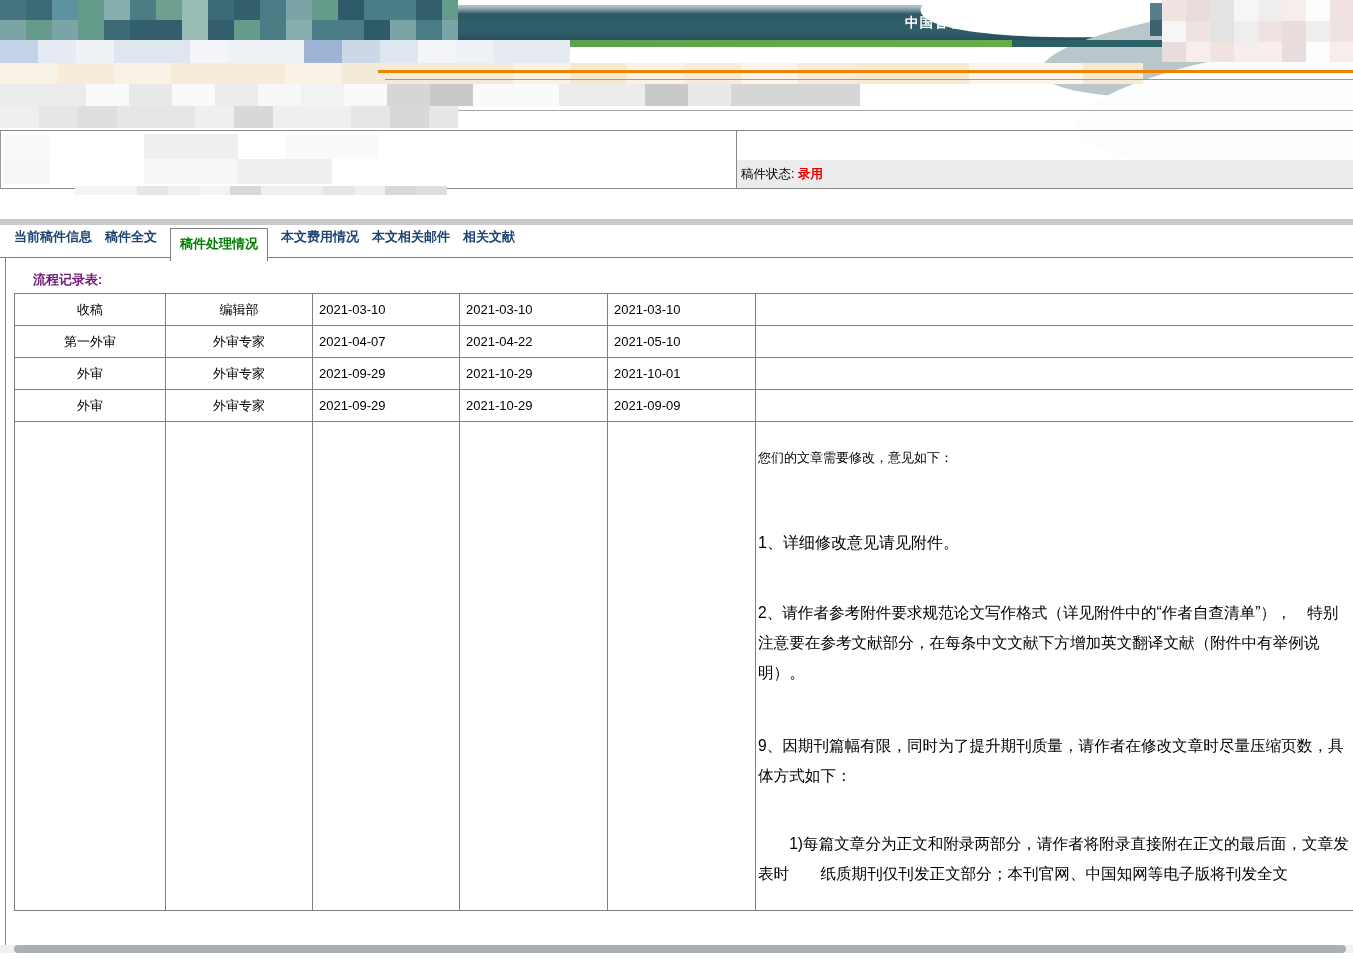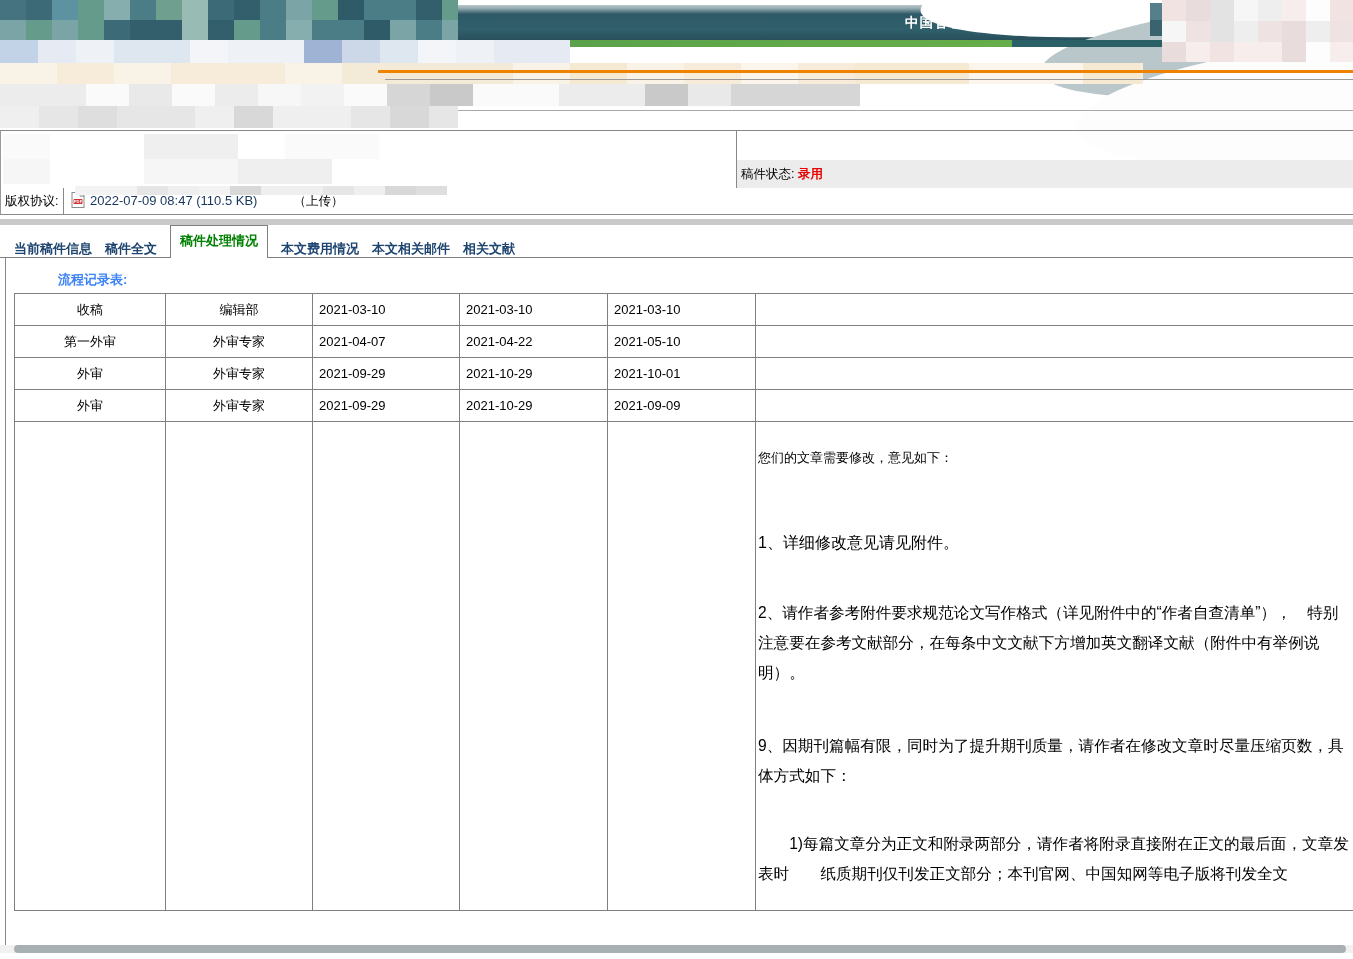--- a/index.html
+++ b/index.html
@@ -39,27 +39,27 @@
   
   .copyrow{position:absolute;left:0;top:188px;width:1352px;height:26px;background:#fff;z-index:3;
        border-bottom:1px solid #888;border-left:1px solid #999;font-size:12.5px;line-height:26px;}
   .copyrow .lbl{display:inline-block;width:58px;padding-left:4px;border-right:1px solid #888;height:26px;}
   .copyrow .pdf{display:inline-block;vertical-align:-3px;margin:0 4px 0 7px;}
   .copyrow .fdate{color:#17365d;font-size:13px;}
   .copyrow .upl{margin-left:36px;color:#000;}
   .grayband{position:absolute;left:0;top:219px;width:1353px;height:6px;background:#c9c9c9;z-index:3;}
   
   .tabstrip{position:absolute;left:0;top:228px;width:1353px;height:30px;z-index:4;
-       display:flex;align-items:flex-end;padding-left:14px;box-sizing:border-box;gap:13px;}
+       display:flex;align-items:flex-start;padding-left:14px;box-sizing:border-box;gap:13px;}
   .tabline{position:absolute;left:0;top:257px;width:1353px;height:1px;background:#7f7f7f;z-index:3;}
   .tab{font-size:13px;font-weight:bold;color:#1e4470;cursor:pointer;white-space:nowrap;}
   .tab.active{color:#008000;background:#fff;border:1px solid #7f7f7f;border-bottom:none;
        padding:6px 9px 8px 9px;position:relative;z-index:5;}
   .panel-left{position:absolute;left:5px;top:257px;width:0;height:695px;border-left:1px solid #888;z-index:3;}
-  .section-title{position:absolute;left:33px;top:271px;font-size:13px;font-weight:bold;color:#3b82f6;z-index:4;margin-left:25px;}
+  .section-title{position:absolute;left:33px;top:271px;font-size:13px;font-weight:bold;color:#701a75;z-index:4;}
   
   .flowwrap{position:absolute;left:14px;top:293px;z-index:4;}
   table.flow{border-collapse:collapse;table-layout:fixed;width:1339px;background:#fff;}
   table.flow th,table.flow td{border:1px solid #7f7f7f;font-size:13px;color:#000;
        height:29px;overflow:hidden;}
   table.flow th{font-weight:bold;text-align:center;}
   td.c{text-align:center;}
   td.d{text-align:left;padding-left:6px;}
   tr.bigrow td{height:486px;vertical-align:top;}
   .op-cell{padding:0 2px;}
@@ -278,28 +278,20 @@
           <i style="background: rgb(239, 239, 239);"></i>
           <i style="background: rgb(255, 255, 255);"></i>
         </div>
     </div>
     <div class="r2">
       <span>稿件状态:</span>
       <span class="status-val">录用</span>
     </div>
   </div>
 
-  <div class="copyrow">
-    <span class="lbl">版权协议:</span><span class="pdf"><svg width="15" height="16" viewBox="0 0 15 16">
-          <rect x="1" y="0.5" width="12" height="15" fill="#fff" stroke="#8a8a8a"></rect>
-          <path d="M9 0.5 L13 4.5 L9 4.5 Z" fill="#d9d9d9" stroke="#8a8a8a" stroke-width="0.6"></path>
-          <rect x="2.5" y="7" width="9" height="5" rx="1" fill="#d32f2f"></rect>
-          <text x="7" y="11" font-size="4.2" fill="#fff" text-anchor="middle" font-family="Liberation Sans,sans-serif" font-weight="bold">PDF</text>
-        </svg></span><a class="fdate">2022-07-09 08:47 (110.5 KB)</a><a class="upl">（上传）</a>
-  </div>
   <div class="grayband"></div>
 
   <div class="tabstrip">
     <span class="tab">当前稿件信息</span>
     <span class="tab">稿件全文</span>
     <span class="tab active">稿件处理情况</span>
     <span class="tab">本文费用情况</span>
     <span class="tab">本文相关邮件</span>
     <span class="tab">相关文献</span>
   </div>

